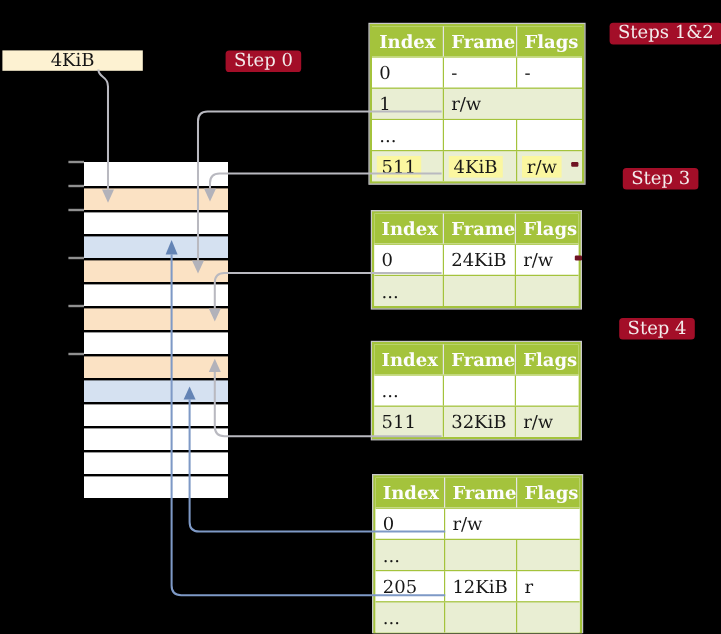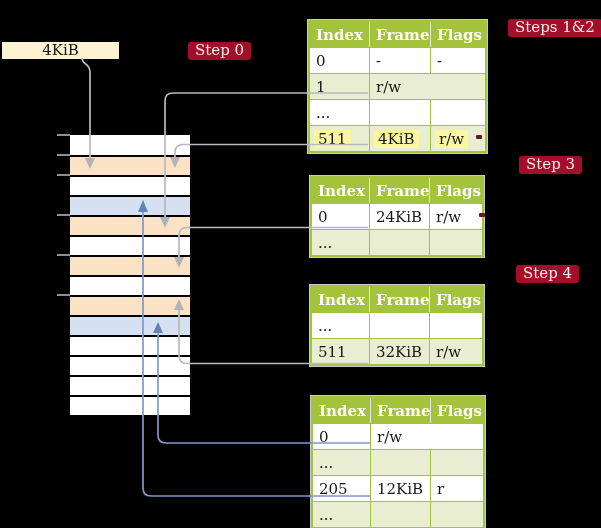--- a/index.html
+++ b/index.html
@@ -9,21 +9,21 @@
     --green:#a4c33c; --shade:#e9eed3; --red:#a30e28; --cream:#fdf2d2;
   }
   
   .pagebox{position:absolute;left:2px;top:42px;width:117px;height:17px;background:var(--cream);
     color:#151515;font-size:15px;line-height:17px;text-align:center;}
   
   .badge{position:absolute;background:var(--red);color:#f3ecec;font-size:15px;line-height:15px;
     padding:1px 7px 2px;border-radius:3px;white-space:nowrap;}
   #badge-step0{left:188px;top:42px;}
   #badge-steps12{left:508px;top:19px;text-align:center;}
-  #badge-step3{left:519px;top:156px;}
+  #badge-step3{left:519px;top:140px;}
   #badge-step4{left:516px;top:265px;}
   
   #memcol{position:absolute;left:70px;top:135px;width:120px;}
   .mrow{height:20px;box-sizing:border-box;border-top:2px solid #000;}
   .mrow:first-child{border-top:none;}
   .tick{position:absolute;left:57px;width:13px;height:2px;background:#8f8f8f;}
   
   .ptable{position:absolute;box-sizing:content-box;border:2px solid var(--green);
     outline:1.5px solid #c9c9c9;background:#fff;}
   .hrow{display:flex;background:var(--green);color:#fdfdfd;font-weight:bold;height:25px;align-items:center;}

